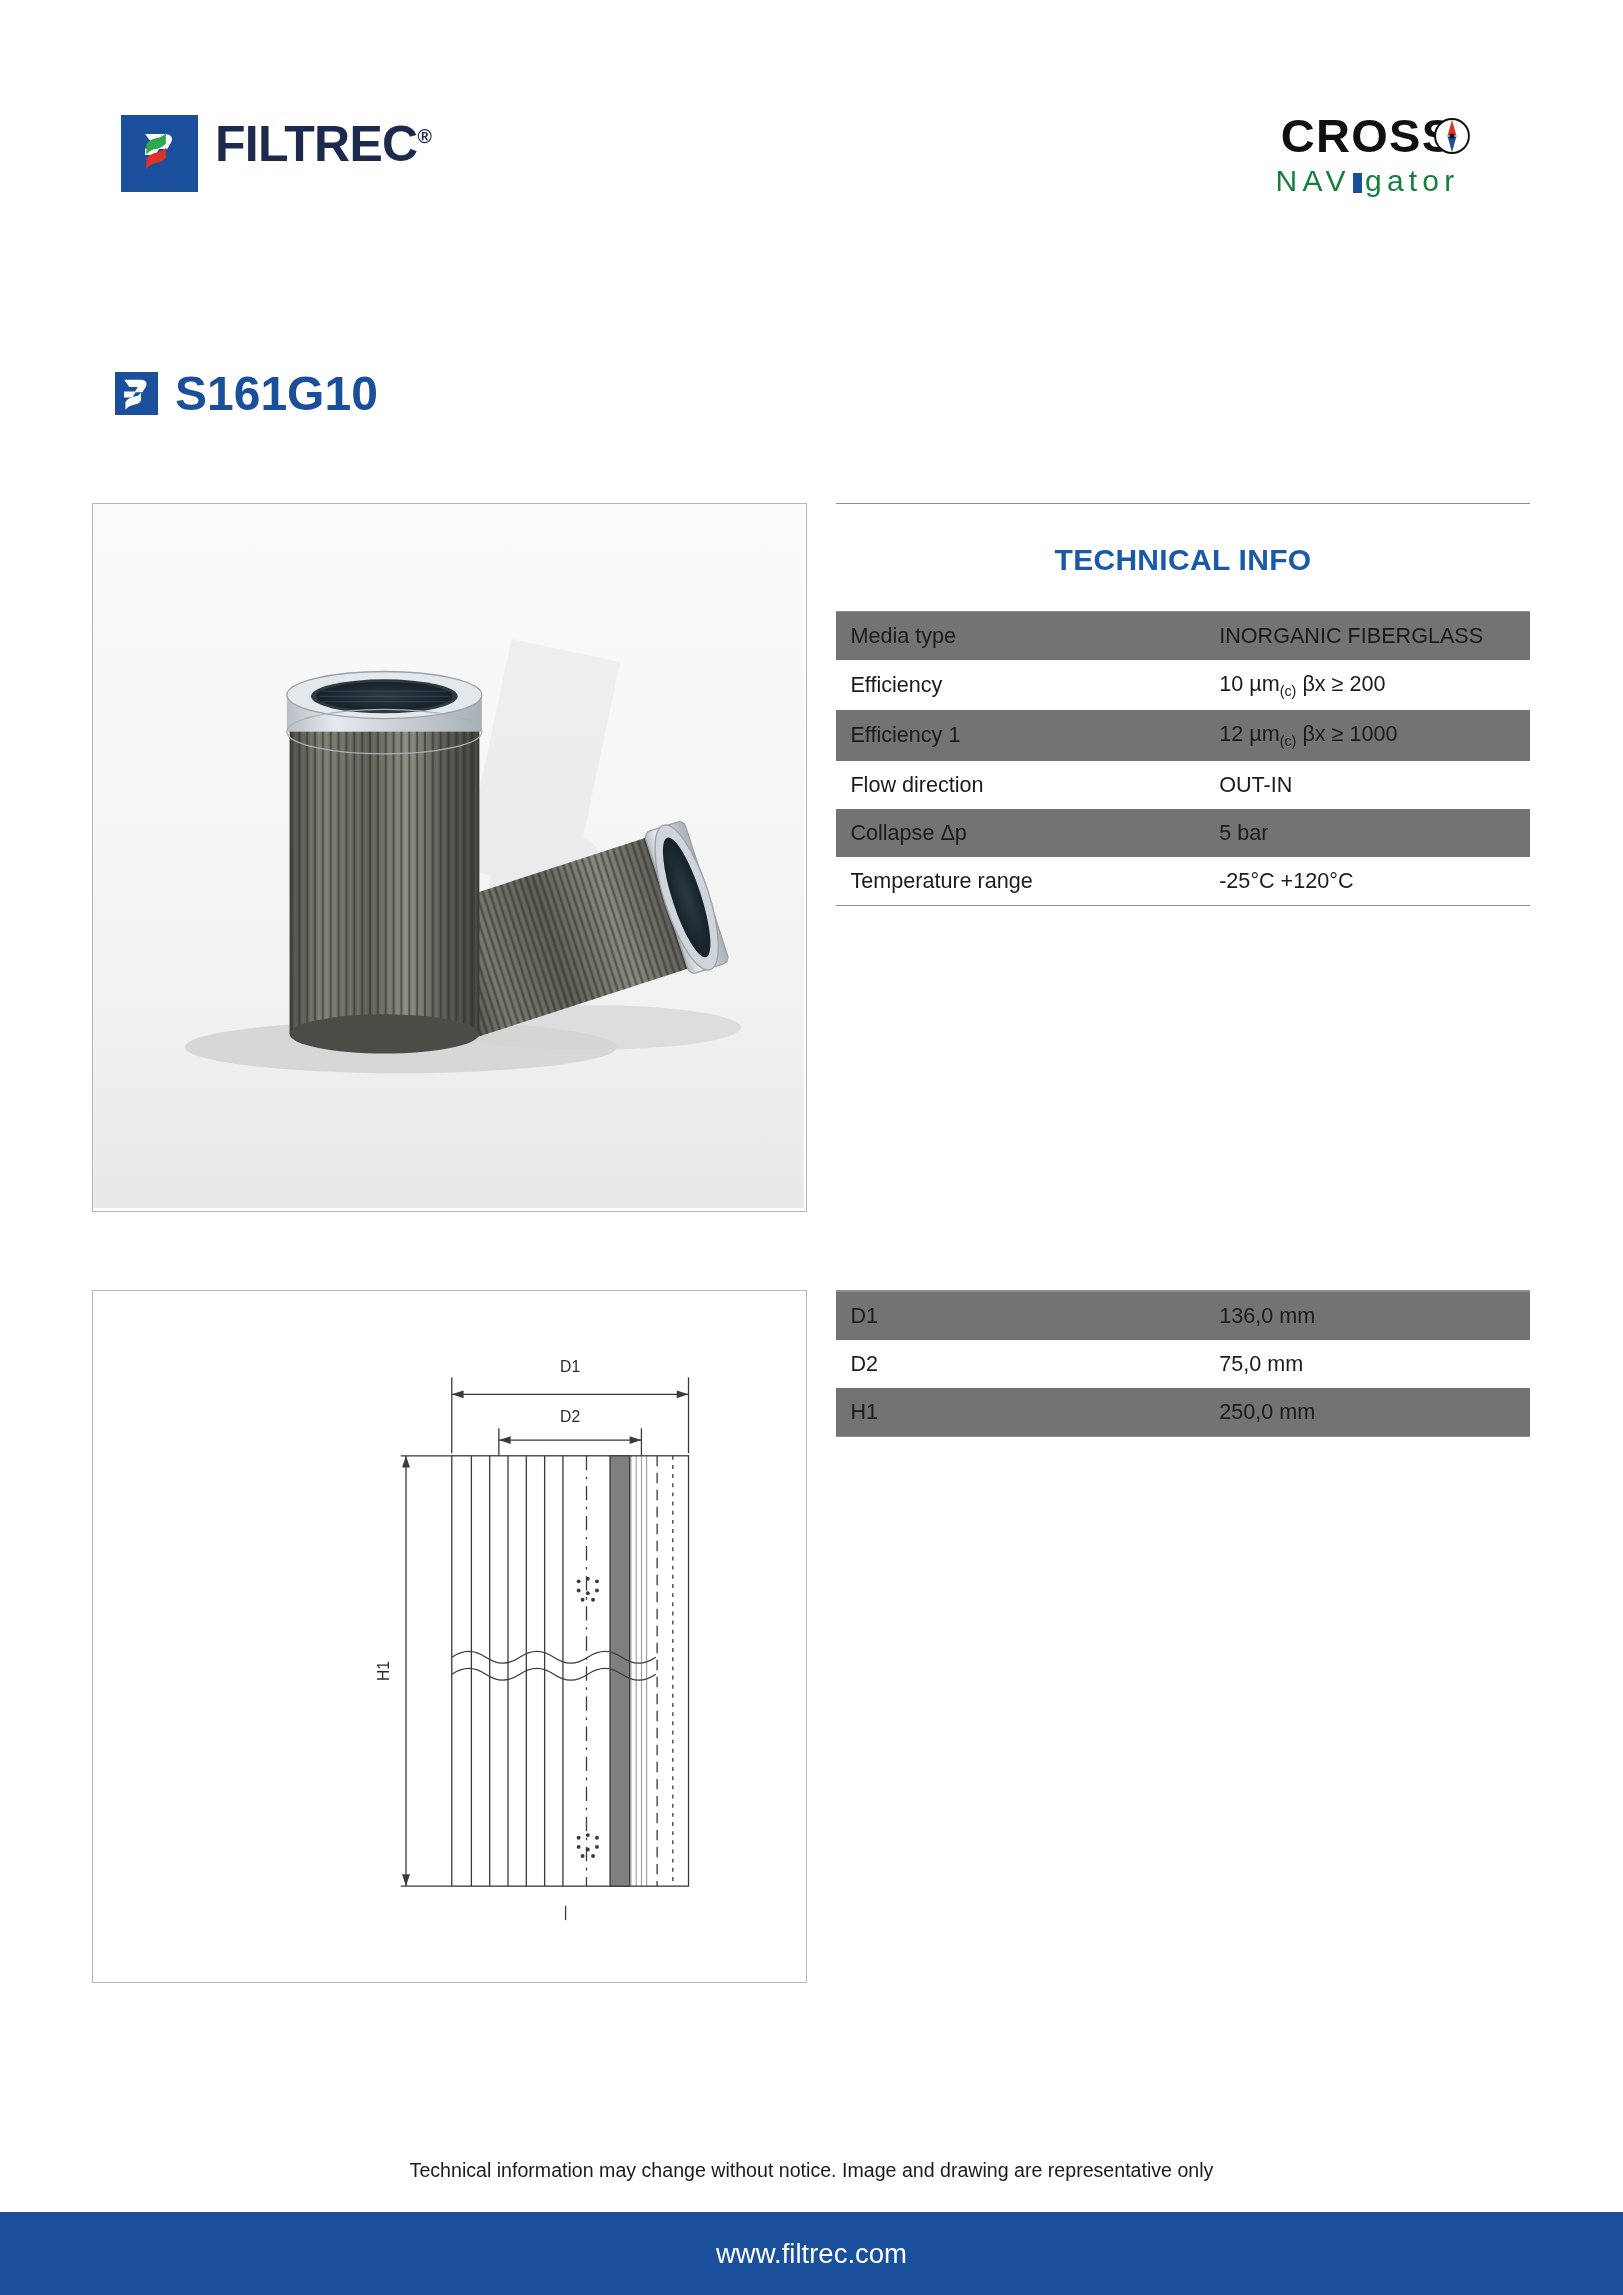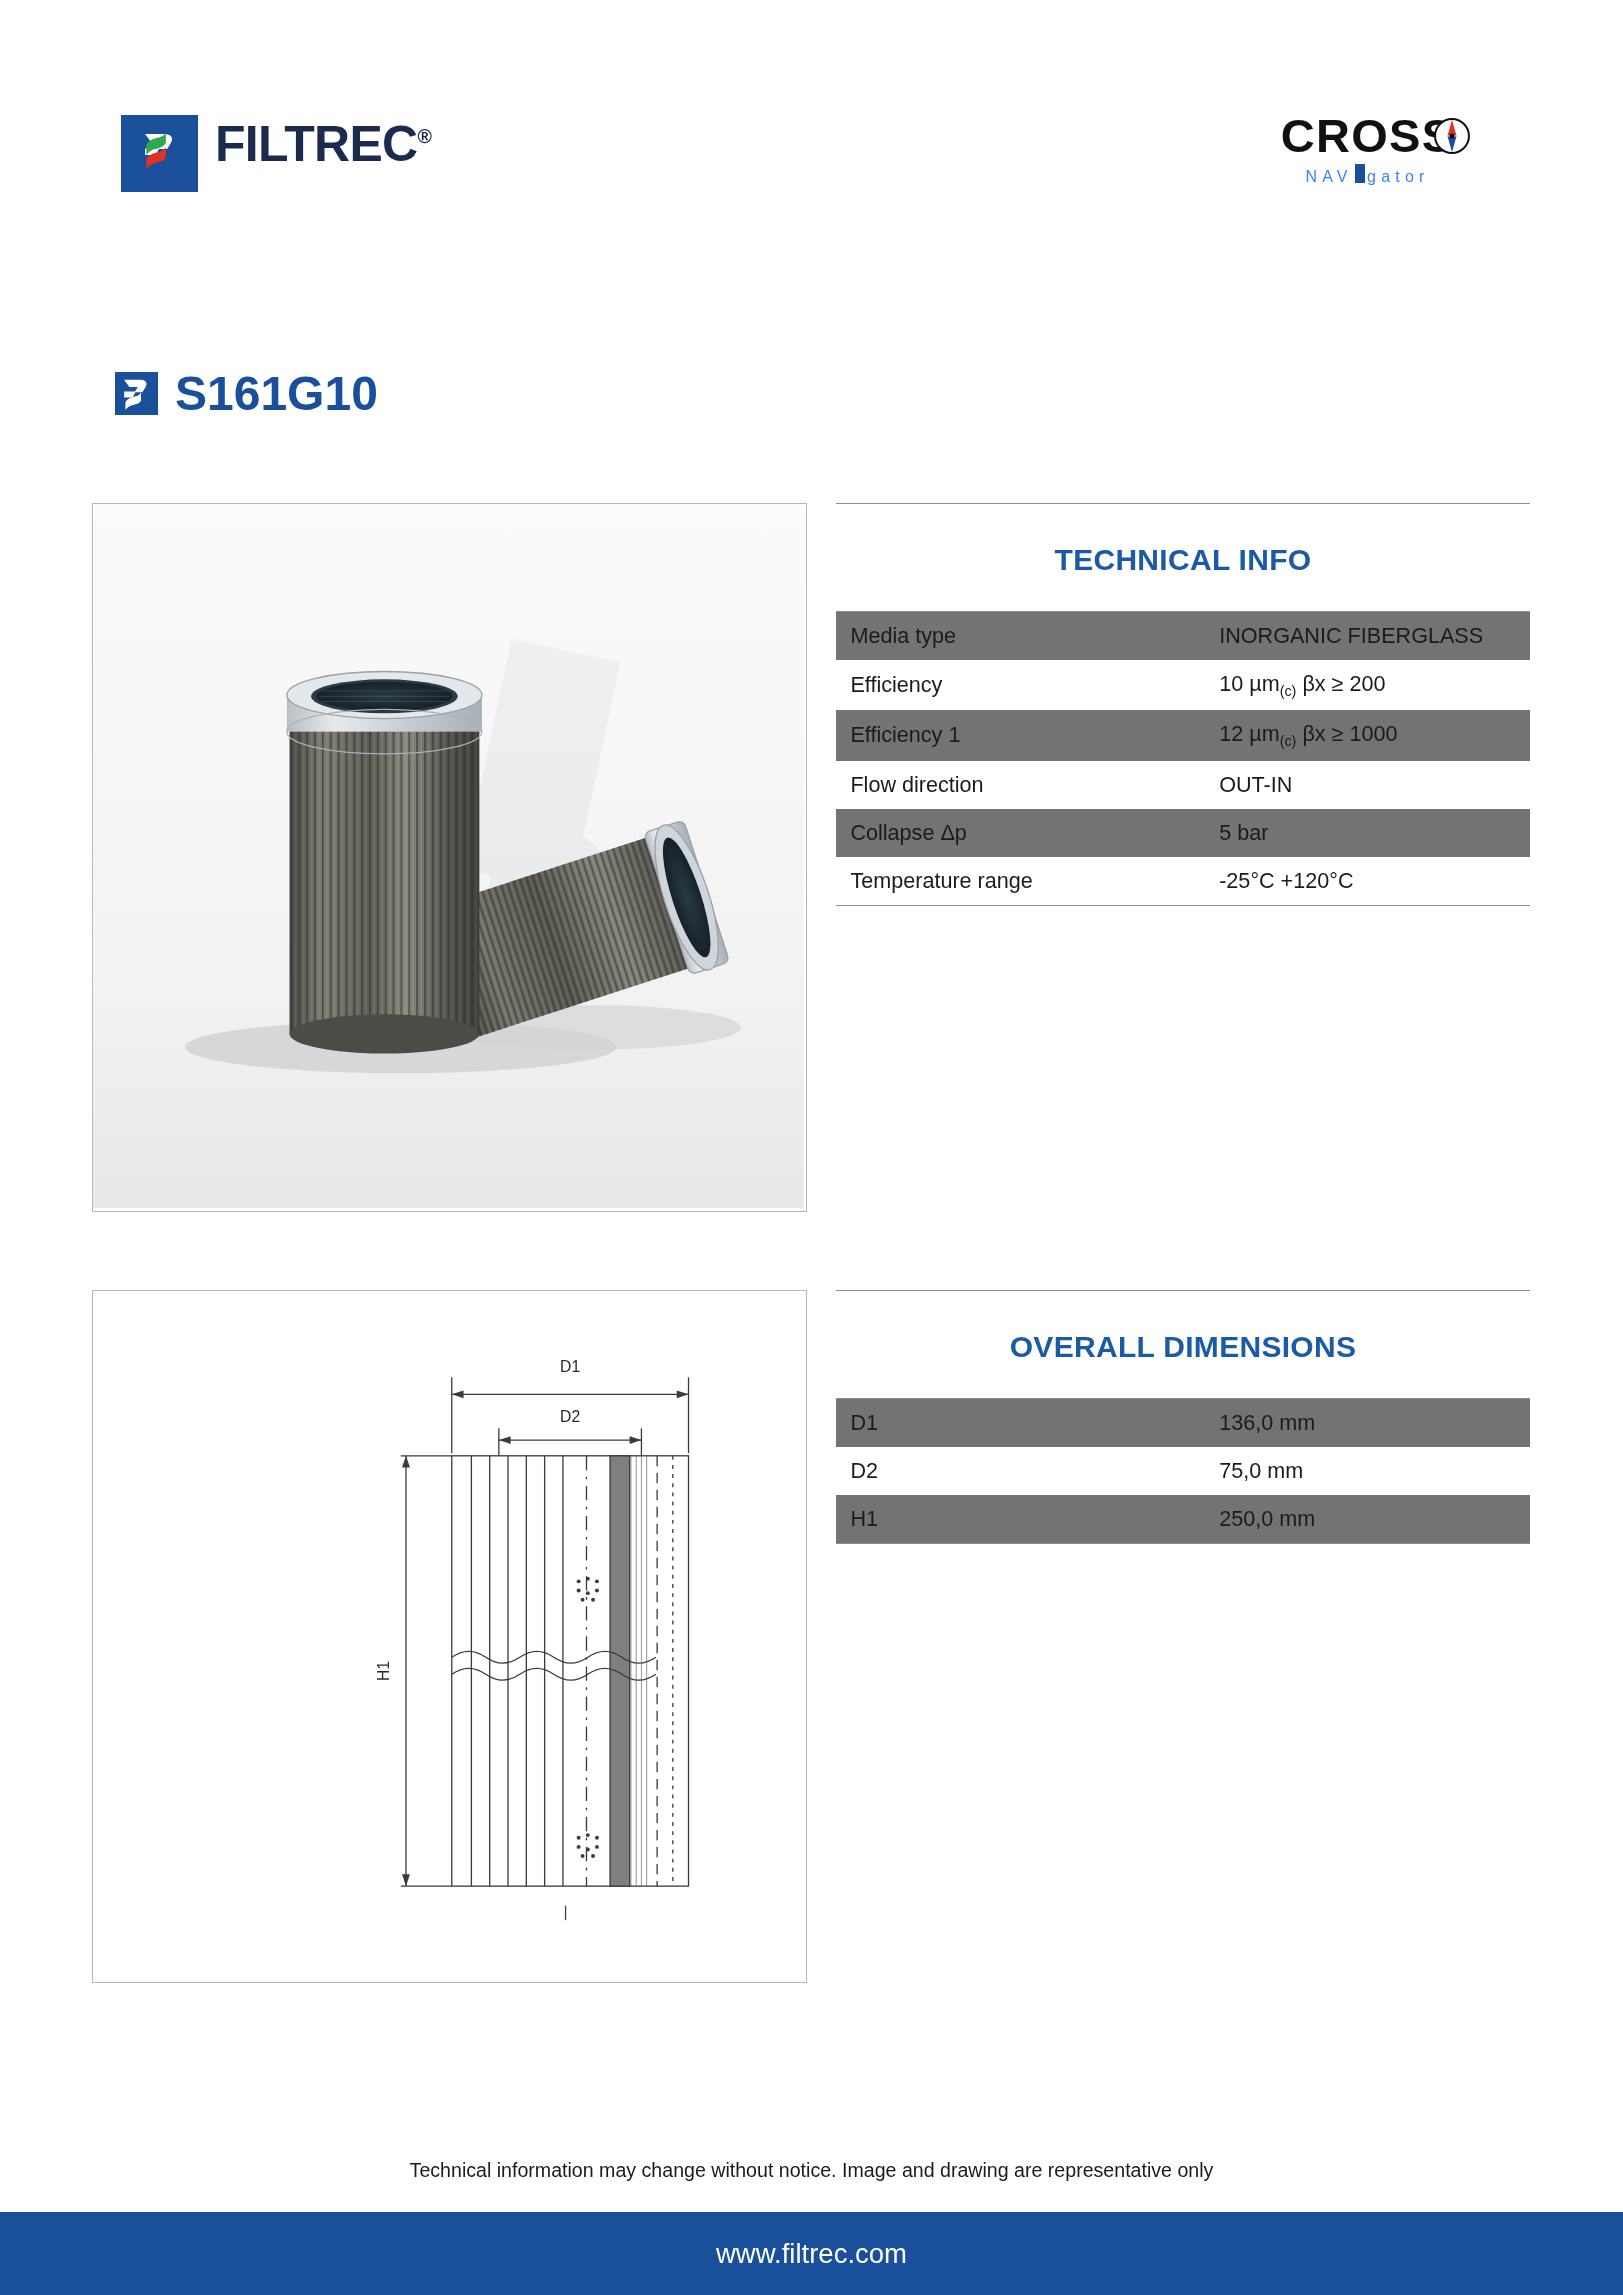--- a/index.html
+++ b/index.html
@@ -68,23 +68,23 @@
   .cross-word {
     font-size: 47px;
     font-weight: bold;
     letter-spacing: 1.3px;
     color: #111111;
     line-height: 1;
     position: relative;
     display: inline-block;
   }
   .nav-word {
-    font-size: 16px;
+    font-size: 30px;
     letter-spacing: 5.2px;
-    color: #3b82f6;
+    color: #15803d;
     margin-top: 5.2px;
   }
   .compass {
     position: absolute;
     left: 143px;
     top: -3.9px;
     width: 56px;
     height: 56px;
   }
 
@@ -441,21 +441,20 @@
     </g>
 
     <text x="729" y="124" font-family="Liberation Sans, sans-serif" font-size="24" fill="#2b2b2b" text-anchor="middle">D1</text>
     <text x="729" y="200" font-family="Liberation Sans, sans-serif" font-size="24" fill="#2b2b2b" text-anchor="middle">D2</text>
     <text x="452" y="581" font-family="Liberation Sans, sans-serif" font-size="24" fill="#2b2b2b" text-anchor="middle" transform="rotate(-90 452 581)">H1</text>
   </svg>
 </div>
 
 <div class="section" style="top: 1290px;">
   <div class="section-rule"></div>
-  <div class="section-title">OVERALL DIMENSIONS</div>
 
   <table class="spec">
     <tbody>
       <tr class="alt first">
         <td class="key">D1</td>
         <td>136,0 mm</td>
       </tr>
       <tr>
         <td class="key">D2</td>
         <td>75,0 mm</td>

